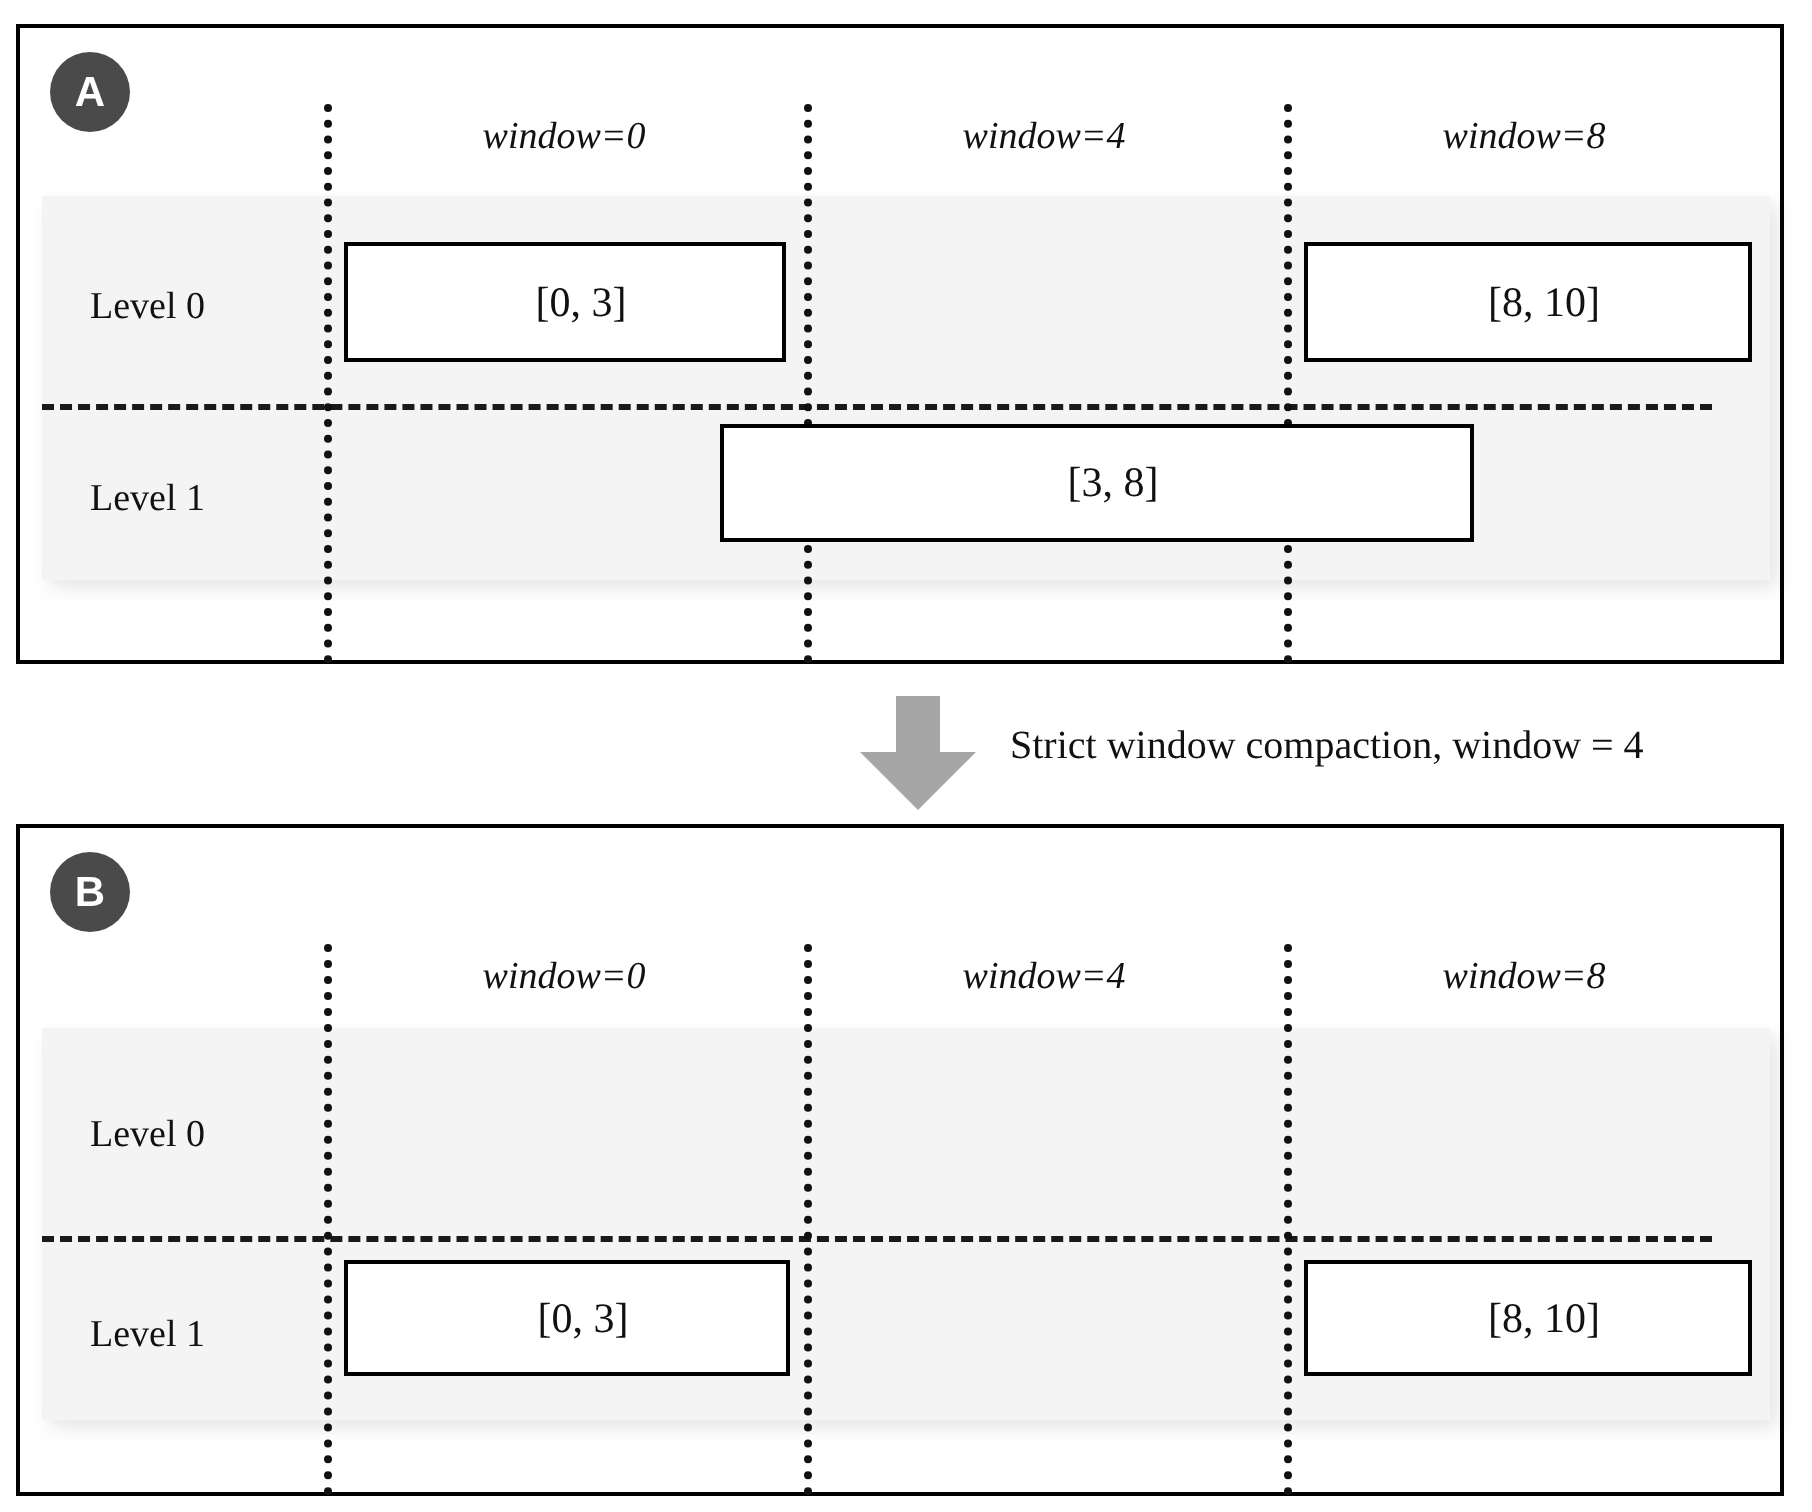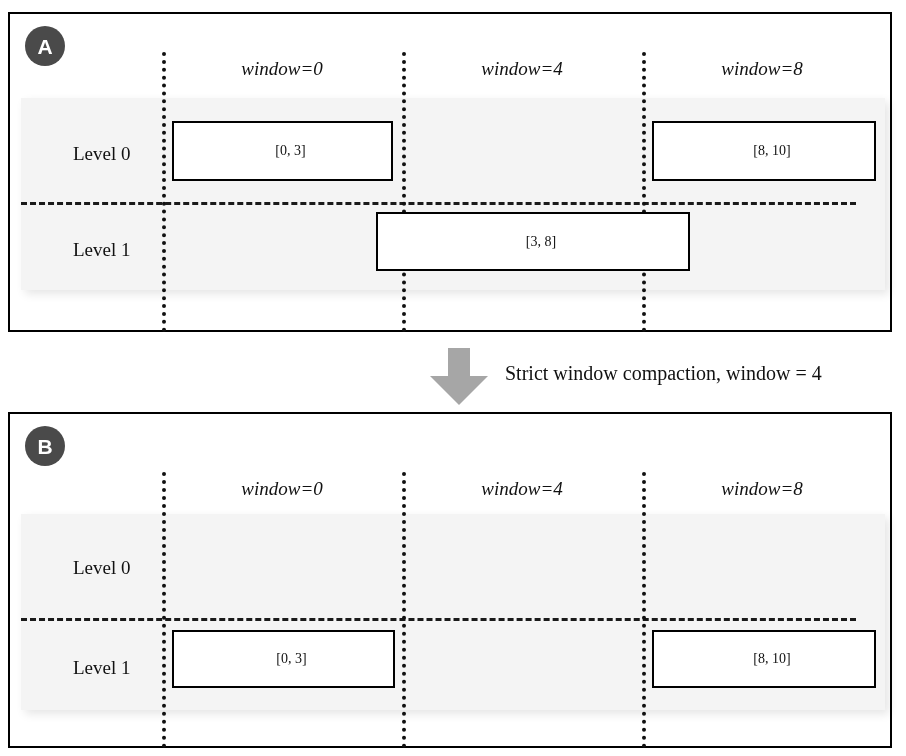--- a/index.html
+++ b/index.html
@@ -69,21 +69,20 @@
     width: 0;
     border-left: 4px dotted #111111;
   }
 
   
   .level-label {
     position: absolute;
     font-size: 19px;
     color: #111111;
     white-space: nowrap;
-    margin-left: 28px;
   }
 
   
   .win-label {
     position: absolute;
     font-size: 19px;
     color: #111111;
     text-align: center;
     white-space: nowrap;
     font-style: italic;
@@ -91,21 +90,21 @@
 
   
   .ibox {
     position: absolute;
     box-sizing: border-box;
     background: #ffffff;
     border: 2.5px solid #000000;
     display: flex;
     align-items: center;
     justify-content: center;
-    font-size: 14px;
+    font-size: 21px;
     color: #111111;
     padding-left: 16px;
   }
 
   
   #transition {
     position: absolute;
     left: 0; top: 340px;
     width: 766px; height: 70px;
   }
@@ -139,21 +138,21 @@
 
   <div class="win-label" style="left:152px; top:44px; width:240px;">window=0</div>
   <div class="win-label" style="left:392px; top:44px; width:240px;">window=4</div>
   <div class="win-label" style="left:632px; top:44px; width:240px;">window=8</div>
 
   <div class="level-label" style="left:35px; top:129px;">Level 0</div>
   <div class="level-label" style="left:35px; top:225px;">Level 1</div>
 
   <div class="ibox" style="left:162px; top:107px; width:221px; height:60px;">[0, 3]</div>
   <div class="ibox" style="left:642px; top:107px; width:224px; height:60px;">[8, 10]</div>
-  <div class="ibox" style="left:366px; top:198px; width:314px; height:59px;">[3, 8]</div>
+  <div class="ibox" style="left:350px; top:198px; width:377px; height:59px;">[3, 8]</div>
 </div>
 
 <div id="transition">
   <svg id="arrow-down" viewBox="0 0 66 58">
     <polygon points="22,0 44,0 44,28 62,28 33,57 4,28 22,28" fill="#a6a6a6"></polygon>
   </svg>
   <div id="transition-caption">Strict window compaction, window = 4</div>
 </div>
 
 <div class="panel" id="panel-b">

